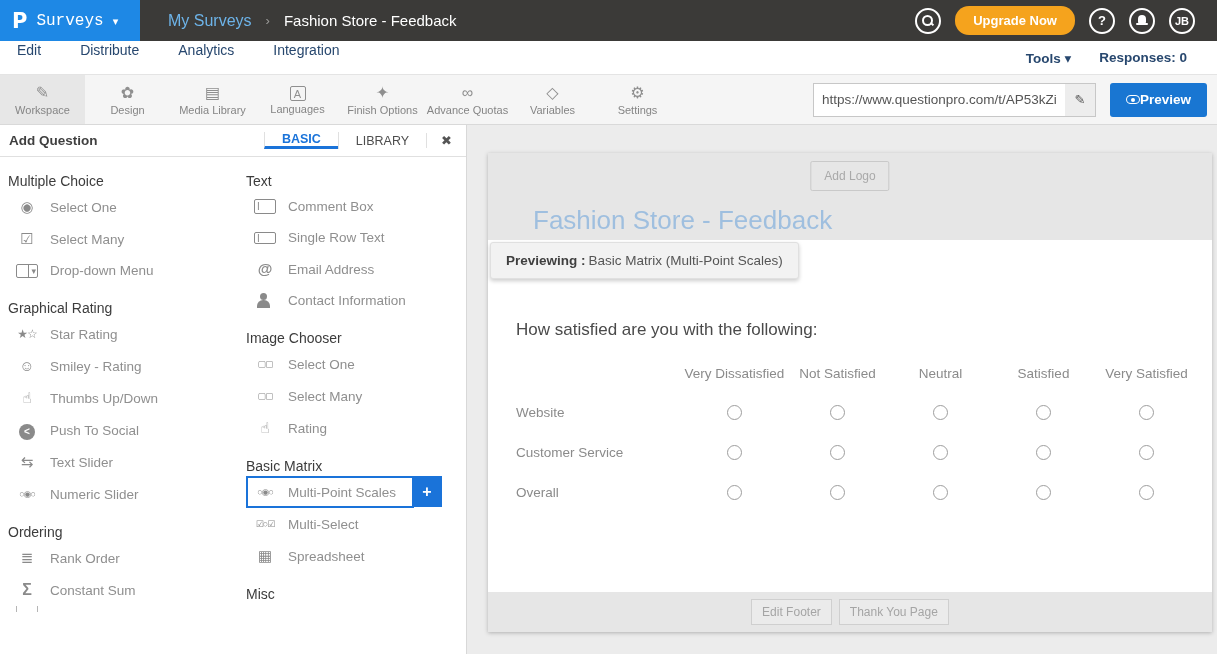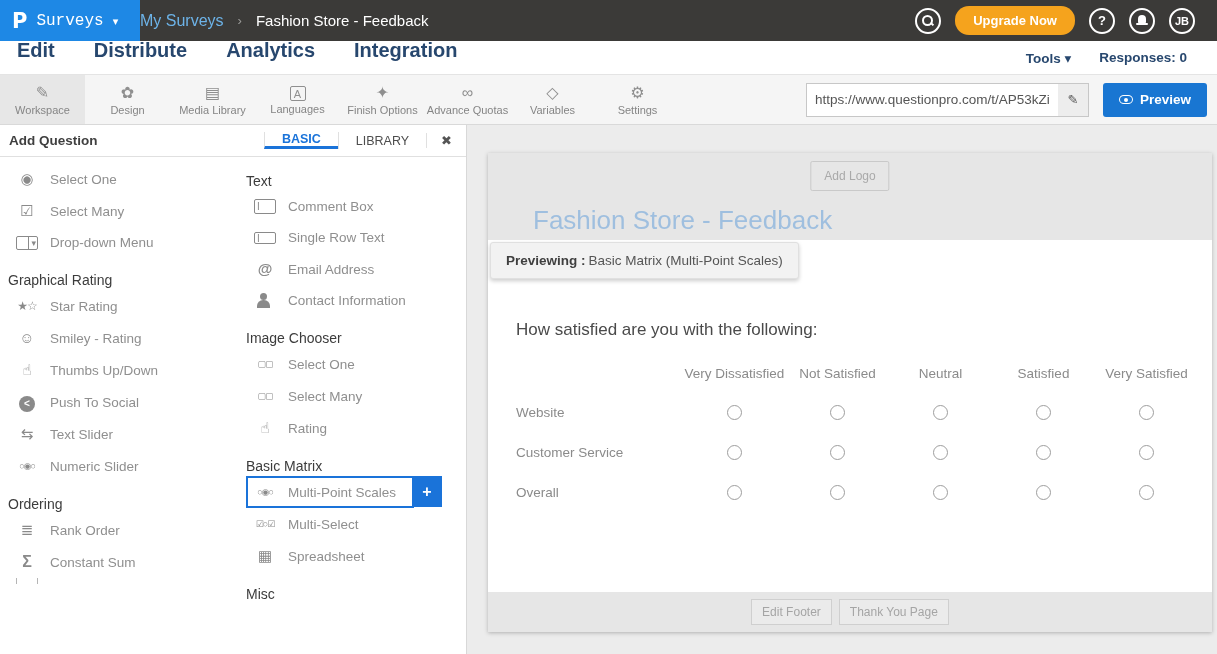--- a/index.html
+++ b/index.html
@@ -5,62 +5,62 @@
   * { margin:0; padding:0; box-sizing:border-box; }
   html,body { width:1217px; height:654px; overflow:hidden;
     font-family:"Liberation Sans","DejaVu Sans",sans-serif; background:#ececec; }
 
   
   .topbar { height:41px; background:#3b3a38; display:flex; align-items:stretch; }
   .logo-area { width:140px; background:#1e88e5; color:#fff; display:flex; align-items:center; padding:0 12px; gap:9px; cursor:pointer; }
   .logo-p { font-size:21px; font-weight:bold; font-family:"DejaVu Sans",sans-serif; }
   .logo-product { font-size:16px;font-family:Liberation Mono, monospace; }
   .logo-caret { font-size:11px; margin-top:2px; }
-  .crumbs { display:flex; align-items:center; gap:14px; flex:1; }
+  .crumbs { display:flex; align-items:center; gap:14px; padding-left:28px; flex:1; }
   .crumb-parent { color:#6db3e8; font-size:16px; cursor:pointer; }
   .crumb-sep { color:#9a9a98; font-size:13px; }
   .crumb-current { color:#fff; font-size:15px; }
   .top-actions { display:flex; align-items:center; gap:14px; padding-right:22px; }
   .circle-btn { width:26px; height:26px; border:2px solid #fff; border-radius:50%; color:#fff;
      display:flex; align-items:center; justify-content:center; font-size:13px; font-weight:bold; cursor:pointer; position:relative; }
   .upgrade-btn { background:#f5a31d; color:#fff; font-weight:bold; font-size:13px; border:none;
      border-radius:14px; padding:7px 18px; cursor:pointer; }
   
   .mag { position:relative; width:12px; height:12px; }
   .mag::before { content:""; position:absolute; left:0; top:0; width:7px; height:7px; border:2px solid #fff; border-radius:50%; }
   .mag::after { content:""; position:absolute; left:8px; top:8px; width:4px; height:2px; background:#fff; transform:rotate(45deg); }
   
   .bell { position:relative; width:12px; height:12px; }
   .bell::before { content:""; position:absolute; left:2px; top:0; width:8px; height:8px; background:#fff; border-radius:5px 5px 1px 1px; }
   .bell::after { content:""; position:absolute; left:0; top:8px; width:12px; height:2px; background:#fff; border-radius:1px; }
 
   
   .navrow { height:33px; background:#fff; display:flex; align-items:center; padding:0 16px; }
   .nav-tabs { display:flex; gap:37px; }
-  .nav-tab { color:#27476e; font-size:20px; font-weight:bold; cursor:pointer; padding:6px 1px 19px; }
+  .nav-tab { color:#27476e; font-size:14px; font-weight:normal; cursor:pointer; padding:6px 1px 19px; }
   .nav-tab.active { border-bottom:2px solid #1a73d9; }
   .nav-right { margin-left:auto; display:flex; align-items:center; gap:28px; padding-right:14px; }
   .nav-right .item { color:#27476e; font-size:13.5px; font-weight:bold; cursor:pointer; }
 
   
   .toolbar { height:51px; background:#f5f5f5; border-top:1px solid #e4e4e4; border-bottom:1px solid #d9d9d9;
      display:flex; align-items:stretch; }
   .tool-items { display:flex; }
   .tool-item { width:85px; display:flex; flex-direction:column; align-items:center; justify-content:center; gap:2px; cursor:pointer; }
   .tool-item.active { background:#e7e7e7; }
   .tool-item .ticon { color:#8f8f8f; font-size:16px; height:19px; line-height:19px; }
   .tool-item .tlabel { color:#858585; font-size:11px; }
   .ticon.boxed { font-size:11px; border:1px solid #8f8f8f; border-radius:2px; width:16px; height:15px; line-height:14px; text-align:center; margin-top:2px; }
   .toolbar-right { margin-left:auto; display:flex; align-items:center; gap:14px; padding-right:10px; }
   .url-wrap { display:flex; align-items:center; border:1px solid #c7c7c7; background:#fff; height:34px; width:283px; }
   .url-input { border:none; outline:none; font-size:13.5px; color:#555; padding:0 8px; flex:1; height:100%;
       font-family:"Liberation Sans","DejaVu Sans",sans-serif; background:#fff; }
   .url-pencil { width:30px; height:100%; background:#ededed; color:#555; display:flex; align-items:center; justify-content:center; font-size:13px; cursor:pointer; }
   .preview-btn { background:#1976d2; color:#fff; border:none; border-radius:3px; height:34px; padding:0 16px;
-     font-size:13.5px; font-weight:bold; display:flex; align-items:center; gap:7px; cursor:pointer; }
+     font-size:13.5px; font-weight:bold; display:flex; align-items:center; cursor:pointer; }
   .eye { position:relative; width:14px; height:9px; border:1.5px solid #fff; border-radius:70% 70% 70% 70%/100% 100% 100% 100%; }
   .eye::after { content:""; position:absolute; left:4px; top:1.5px; width:4px; height:4px; background:#fff; border-radius:50%; }
 
   
   .bodyrow { display:flex; height:529px; }
   .panel { width:467px; background:#fff; border-right:1px solid #d8d8d8; display:flex; flex-direction:column; }
   .panel-head { height:32px; display:flex; align-items:center; border-bottom:1px solid #e0e0e0; }
   .panel-title { font-size:13.5px; font-weight:bold; color:#3f3f3f; display:flex; align-items:center; padding-left:9px; flex:1; }
   .ptab { display:flex; align-items:center; padding:0 17px; font-size:12.5px; color:#4d4d4d; border-left:1px solid #e0e0e0; cursor:pointer; }
   .ptab.active { color:#1a73d9; font-weight:bold; border-bottom:3px solid #1a73d9; }
@@ -225,20 +225,21 @@
           <div class="ptab active">BASIC</div>
           <div class="ptab">LIBRARY</div>
         </div>
       <div class="panel-close">
           <span>✖</span>
         </div>
     </div>
     <div class="panel-body" id="panel-body">
         <div class="pcol">
           <div class="psec">
+            <div class="psec-head">Multiple Choice</div>
             <div class="pitem">
               <span class="picon ">◉</span>
               <span>Select One</span>
             </div>
             <div class="pitem">
               <span class="picon ">☑</span>
               <span>Select Many</span>
             </div>
             <div class="pitem">
               <span class="picon dropdown"></span>

